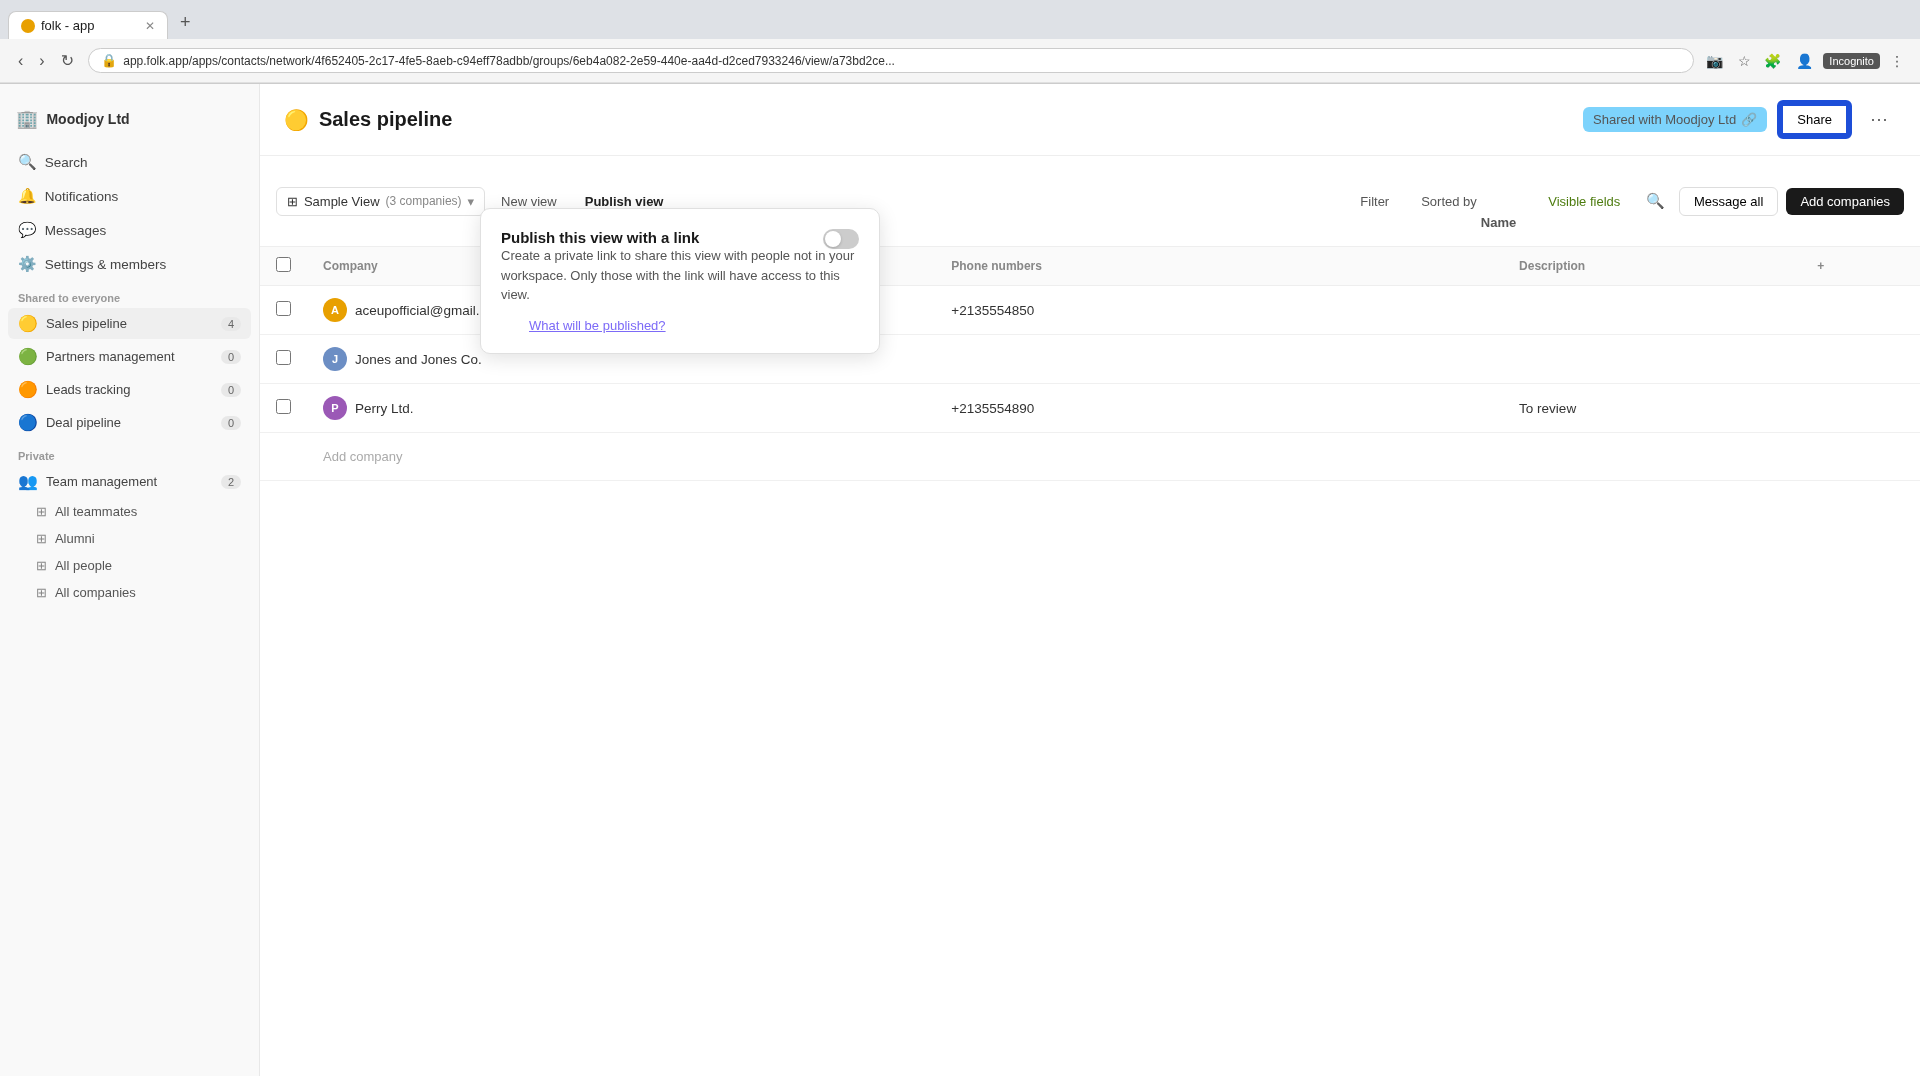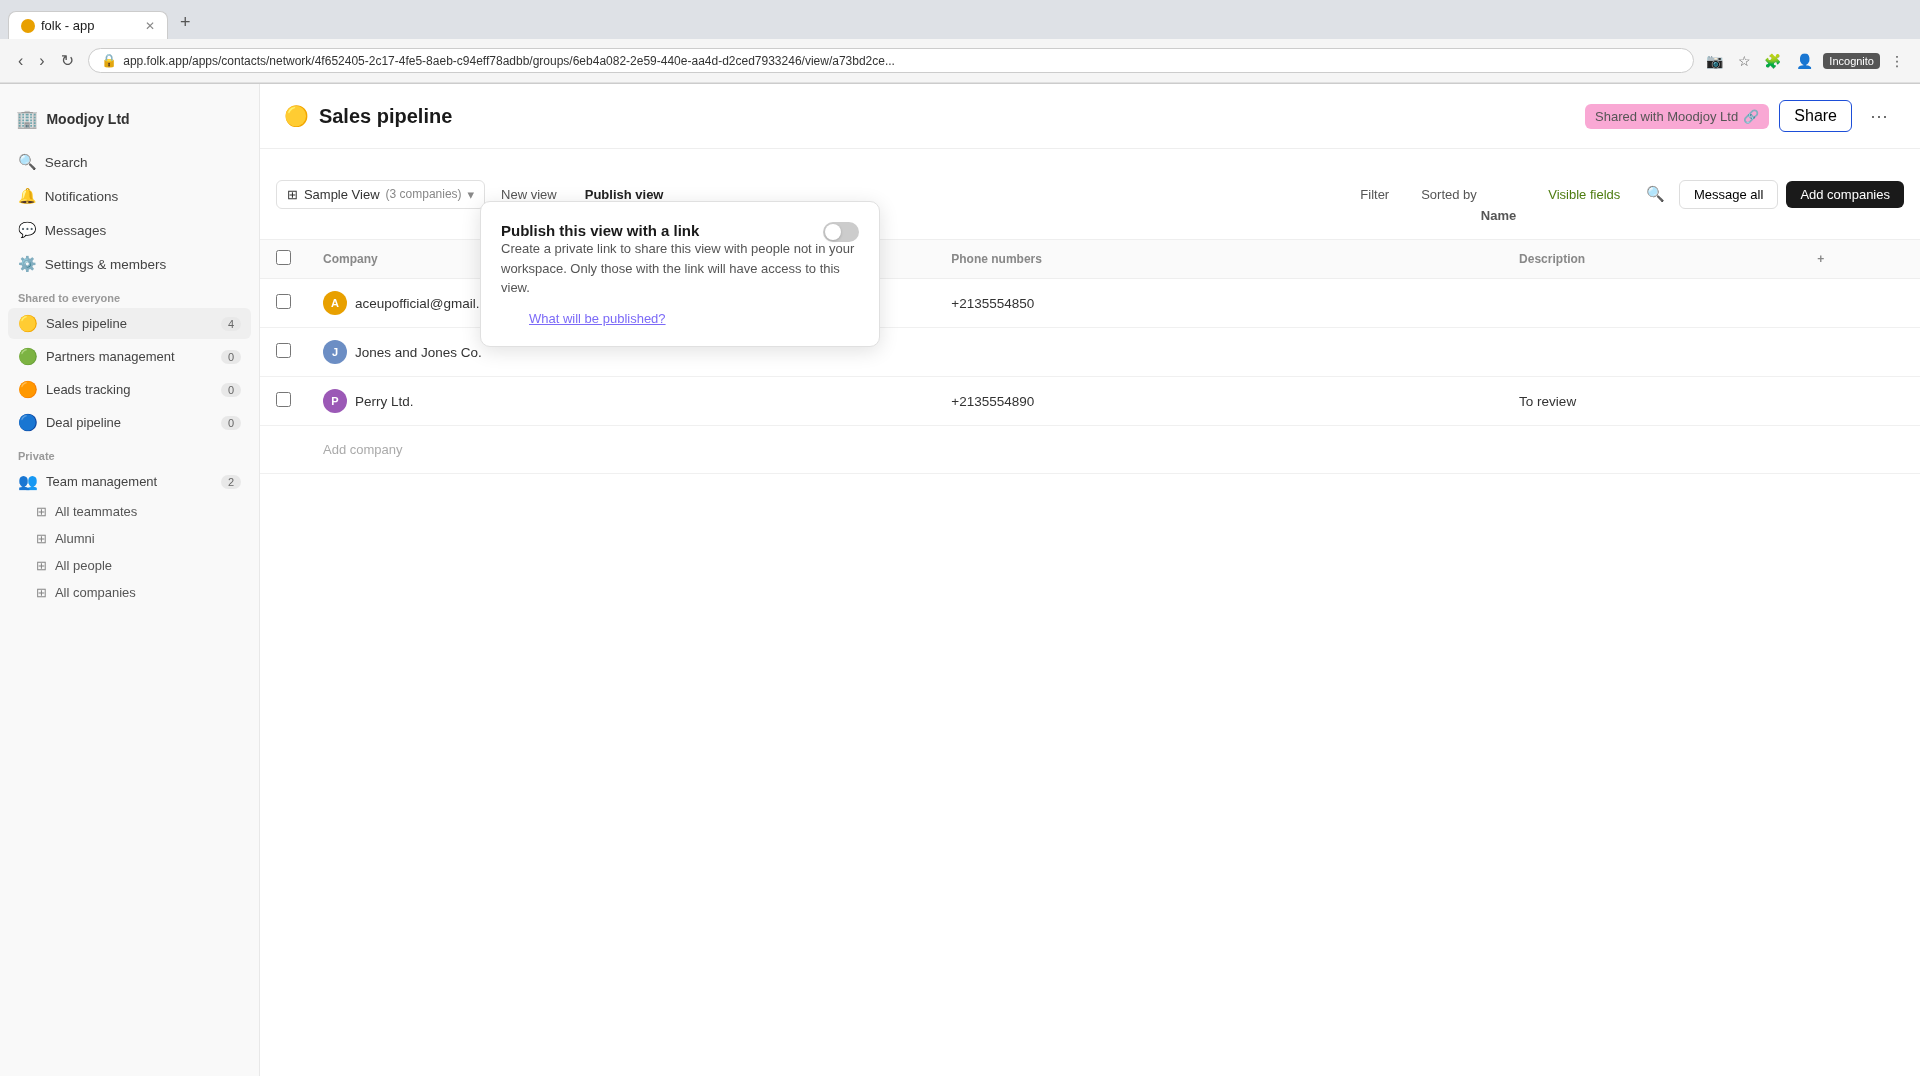--- a/index.html
+++ b/index.html
@@ -36,22 +36,22 @@
     .count-badge { margin-left: auto; background: #e8e8e8; border-radius: 10px; padding: 1px 7px; font-size: 11px; color: #666; }
     .sub-item { display: flex; align-items: center; gap: 8px; padding: 5px 10px 5px 28px; border-radius: 6px; cursor: pointer; color: #555; font-size: 13px; }
     .grid-icon { font-size: 13px; color: #888; }
 
     
     .main { flex: 1; display: flex; flex-direction: column; overflow: hidden; }
     .main-header { padding: 16px 24px; display: flex; align-items: center; justify-content: space-between; border-bottom: 1px solid #eee; }
     .page-title-area { display: flex; align-items: center; gap: 10px; }
     .page-title { font-size: 20px; font-weight: 700; color: #1a1a1a; }
     .header-actions { display: flex; align-items: center; gap: 10px; }
-    .shared-badge { display: flex; align-items: center; gap: 5px; font-size: 13px; color: #555; background: #f9a8d4; padding: 5px 10px; border-radius: 6px; }
-    .share-btn { background: none; border: 1px solid #1d4ed8; border-radius: 6px; padding: 6px 14px; font-size: 16px; cursor: pointer; }
+    .shared-badge { display: flex; align-items: center; gap: 5px; font-size: 13px; color: #555; background: #7dd3fc; padding: 5px 10px; border-radius: 6px; }
+    .share-btn { background: none; border: 6px solid #1d4ed8; border-radius: 6px; padding: 6px 14px; font-size: 13px; cursor: pointer; }
     .more-btn { background: none; border: none; cursor: pointer; font-size: 18px; color: #555; padding: 4px 8px; }
 
     
     .toolbar { display: flex; align-items: center; padding: 10px 16px; border-bottom: 1px solid #eee; gap: 4px; position: relative; }
     .view-selector { display: flex; align-items: center; gap: 6px; padding: 6px 10px; border: 1px solid #e0e0e0; border-radius: 6px; cursor: pointer; font-size: 13px; color: #333; background: #fff; }
     .toolbar-btn { background: none; border: none; cursor: pointer; padding: 6px 12px; font-size: 13px; color: #555; border-radius: 6px; }
     .toolbar-btn-active { font-weight: 600; color: #222; }
     .toolbar-right { margin-left: auto; display: flex; align-items: center; gap: 8px; }
     .filter-btn { background: none; border: none; cursor: pointer; padding: 6px 12px; font-size: 13px; color: #555; }
     .sort-btn { display: flex; align-items: center; gap: 4px; background: none; border: none; cursor: pointer; padding: 6px 12px; font-size: 13px; color: #555; }

